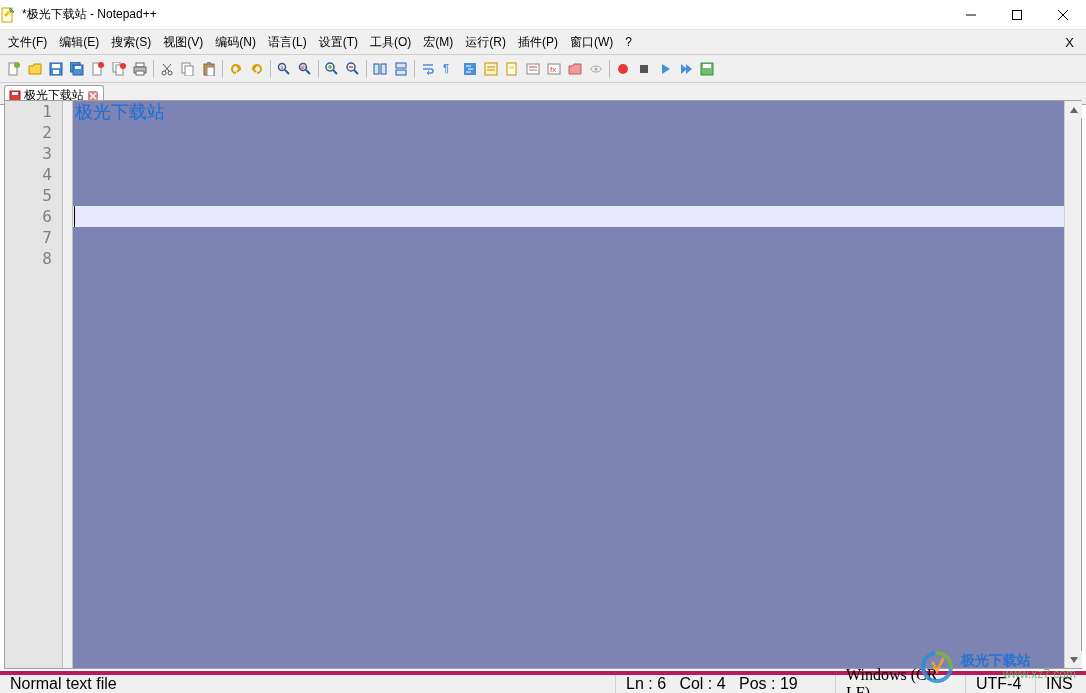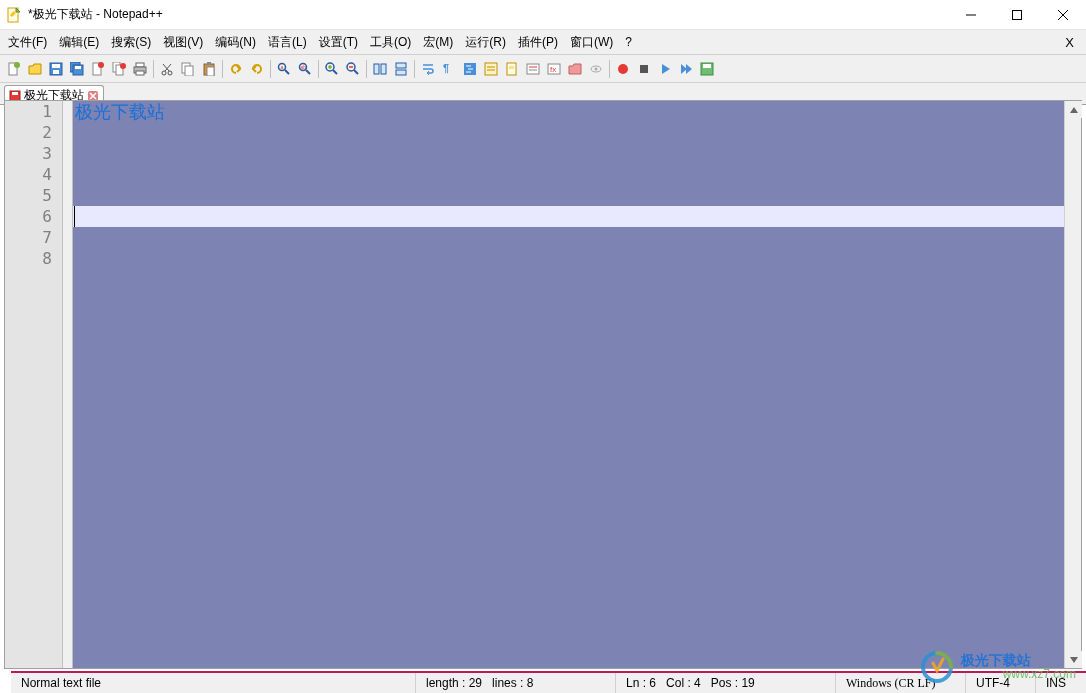--- a/index.html
+++ b/index.html
@@ -13,21 +13,20 @@
   position: relative;
 }
 
 
 .titlebar {
   height: 30px;
   background: #fff;
   border-bottom: 1px solid #e5e5e5;
   display: flex;
   align-items: center;
-  padding-left: 6px;
 }
 .titlebar .app-icon {
   width: 16px; height: 16px;
   margin-right: 6px;
   display: flex; align-items: center; justify-content: center;
 }
 .titlebar .title-text { flex: 1; color: #000; font-size: 12px; }
 .win-controls { display: flex; height: 100%; }
 .win-btn {
   width: 46px; height: 30px;
@@ -168,26 +167,25 @@
 }
 .vscroll-btn.up { top: 0; }
 .vscroll-btn.down { bottom: 0; }
 
 
 .statusbar {
   position: absolute;
   left: 0; right: 0; bottom: 0;
   height: 22px;
   background: #f0f0f0;
-  border-top: 2px solid #be185d;
+  border-top: 4px solid #be185d;
   display: flex;
   align-items: center;
-  font-size: 12px;
+  font-size: 16px;
   color: #000;
-  margin-left: 11px;
 }
 .status-cell {
   padding: 0 10px;
   border-right: 1px solid #d0d0d0;
   height: 100%;
   display: flex;
   align-items: center;
 }
 .status-cell.wide { flex: 1; }
 
@@ -519,24 +517,20 @@
     <div class="vscroll-btn down">
         <svg width="8" height="6">
           <path d="M0 0 L4 6 L8 0 Z" fill="#666"></path>
         </svg>
       </div>
   </div>
 </div>
 
 <div class="statusbar">
   <div class="status-cell wide">Normal text file</div>
-  <div class="status-cell" style="width:200px;">
-    <span>length : 29</span>&nbsp;&nbsp;&nbsp;
-    <span>lines : 8</span>
-  </div>
   <div class="status-cell" style="width:220px;text-align:center;">
     <span>Ln : 6</span>&nbsp;&nbsp;&nbsp;
     <span>Col : 4</span>&nbsp;&nbsp;&nbsp;
     <span>Pos : 19</span>
   </div>
   <div class="status-cell" style="width:130px;font-family:Liberation Serif, serif;">Windows (CR LF)</div>
   <div class="status-cell" style="width:70px;">UTF-4</div>
   <div class="status-cell" style="width:50px;border-right:none;">INS</div>
 </div>
 

